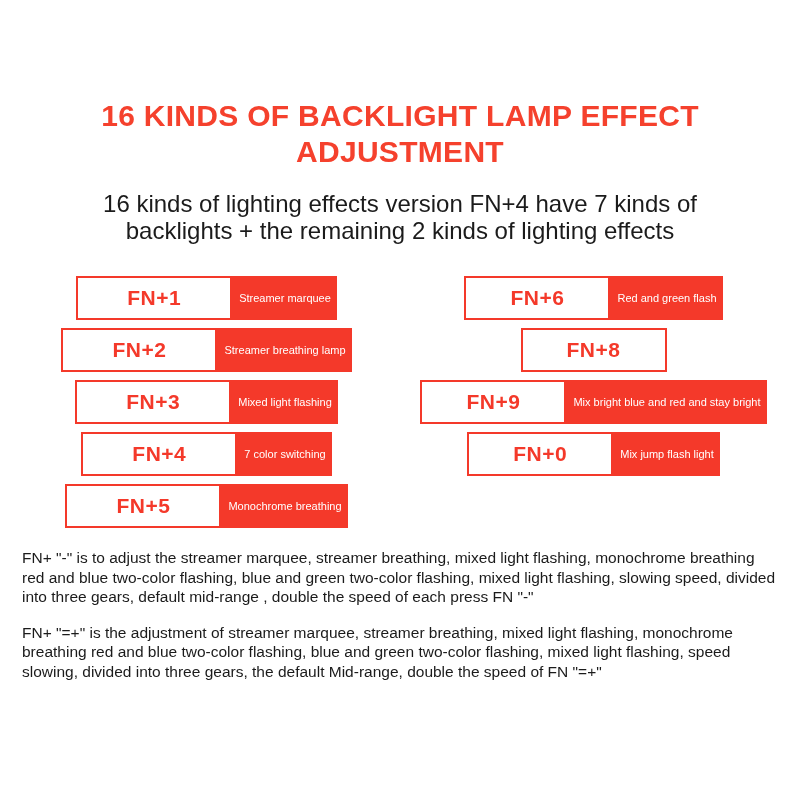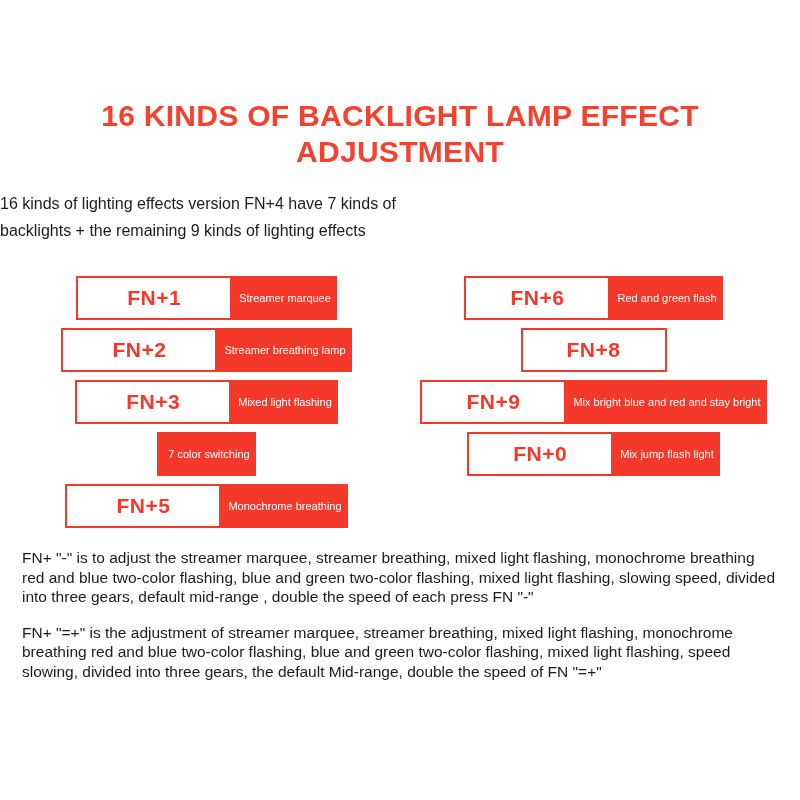--- a/index.html
+++ b/index.html
@@ -28,22 +28,23 @@
     color: #f5412d;
     font-size: 30px;
     font-weight: bold;
     letter-spacing: 0.3px;
     line-height: 36px;
   }
 
   
   .subtitle-block {
     margin-top: 20px;
+    text-align: center;
     color: #1b1b1b;
-    font-size: 16px;
+    font-size: 24px;
     line-height: 27px;
   }
 
   
   .table-wrap {
     margin-top: 32px;
     padding: 0 22px;
     display: flex;
     gap: 18px;
   }
@@ -102,39 +103,40 @@
 
 <div id="page">
 
   <div class="title-block">
     <div class="title-line">16 KINDS OF BACKLIGHT LAMP EFFECT</div>
     <div class="title-line">ADJUSTMENT</div>
   </div>
 
   <div class="subtitle-block">
     <div>16 kinds of lighting effects version FN+4 have 7 kinds of</div>
-    <div>backlights + the remaining 9 kinds of lighting effects</div>
+    <div>backlights + the remaining 2 kinds of lighting effects</div>
   </div>
 
   <div class="table-wrap">
 
     <div class="col col-left">
       <div class="row">
         <div class="key-cell">FN+1</div>
         <div class="val-cell">Streamer marquee</div>
       </div>
       <div class="row">
         <div class="key-cell">FN+2</div>
         <div class="val-cell">Streamer breathing lamp</div>
       </div>
       <div class="row">
         <div class="key-cell">FN+3</div>
         <div class="val-cell">Mixed light flashing</div>
       </div>
       <div class="row">
+        <div class="key-cell">FN+4</div>
         <div class="val-cell">7 color switching</div>
       </div>
       <div class="row">
         <div class="key-cell">FN+5</div>
         <div class="val-cell">Monochrome breathing</div>
       </div>
     </div>
 
     <div class="col col-right">
       <div class="row">

